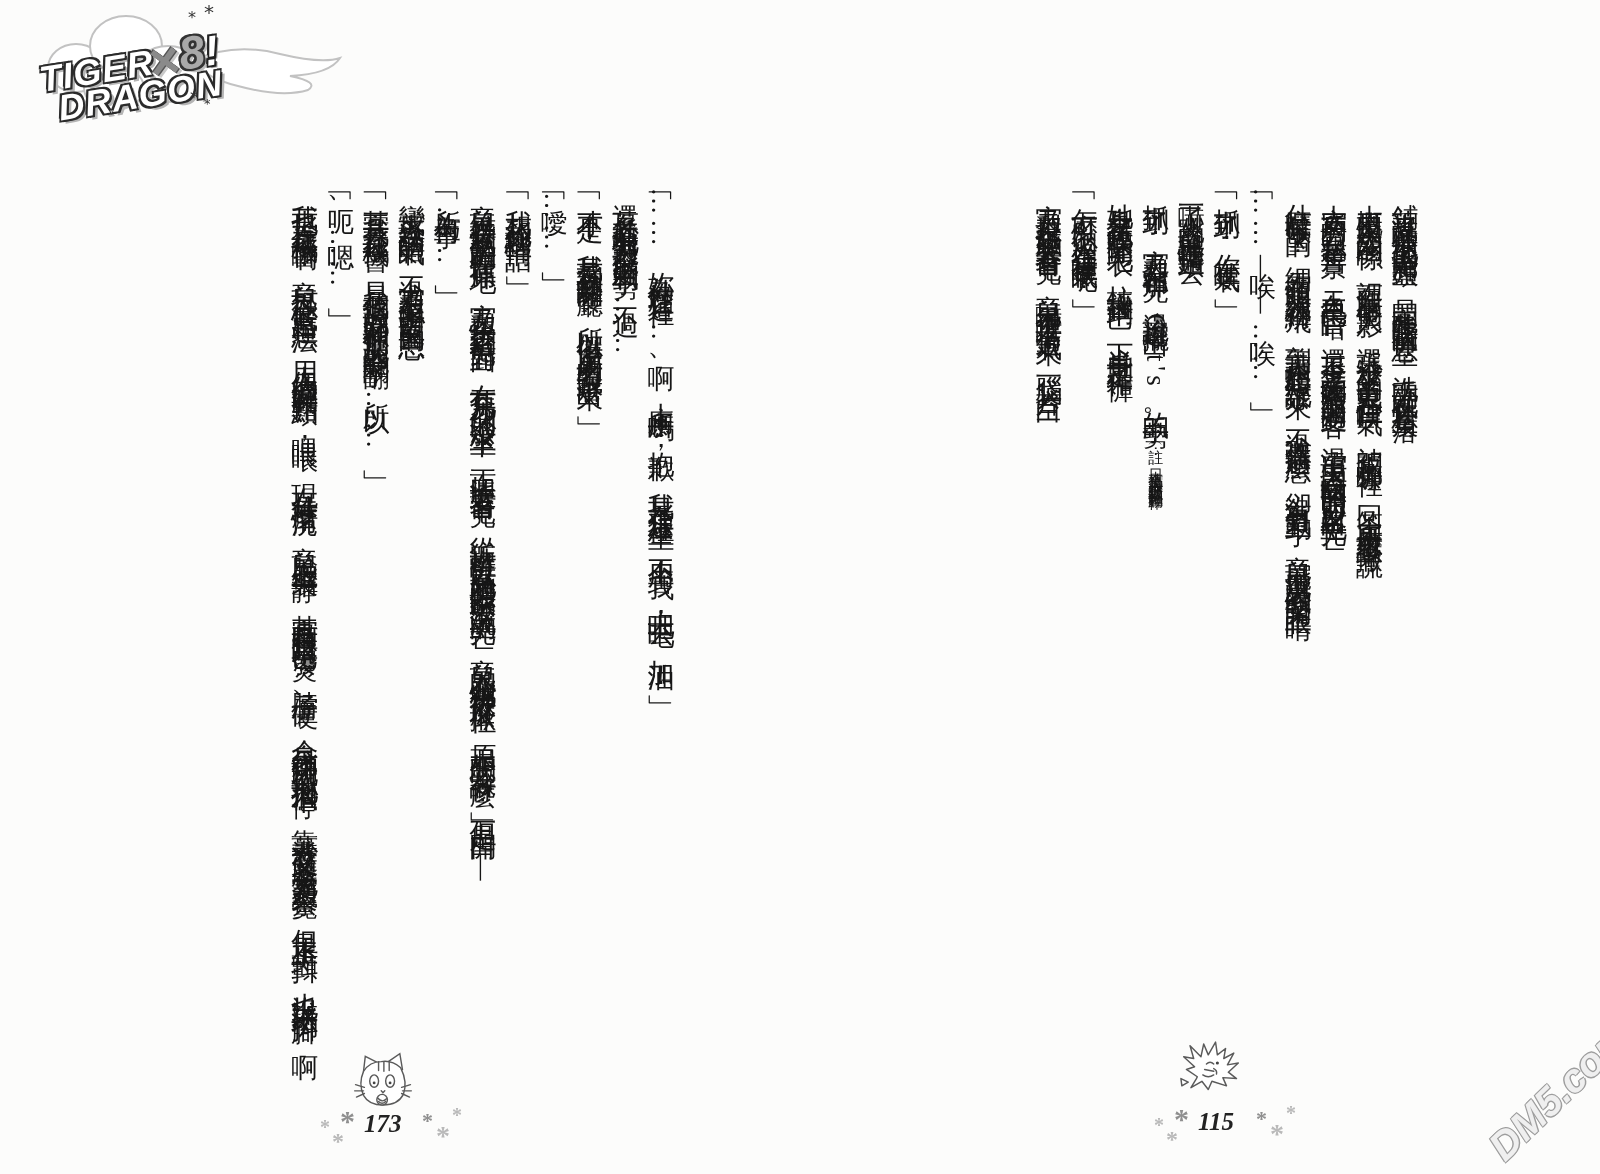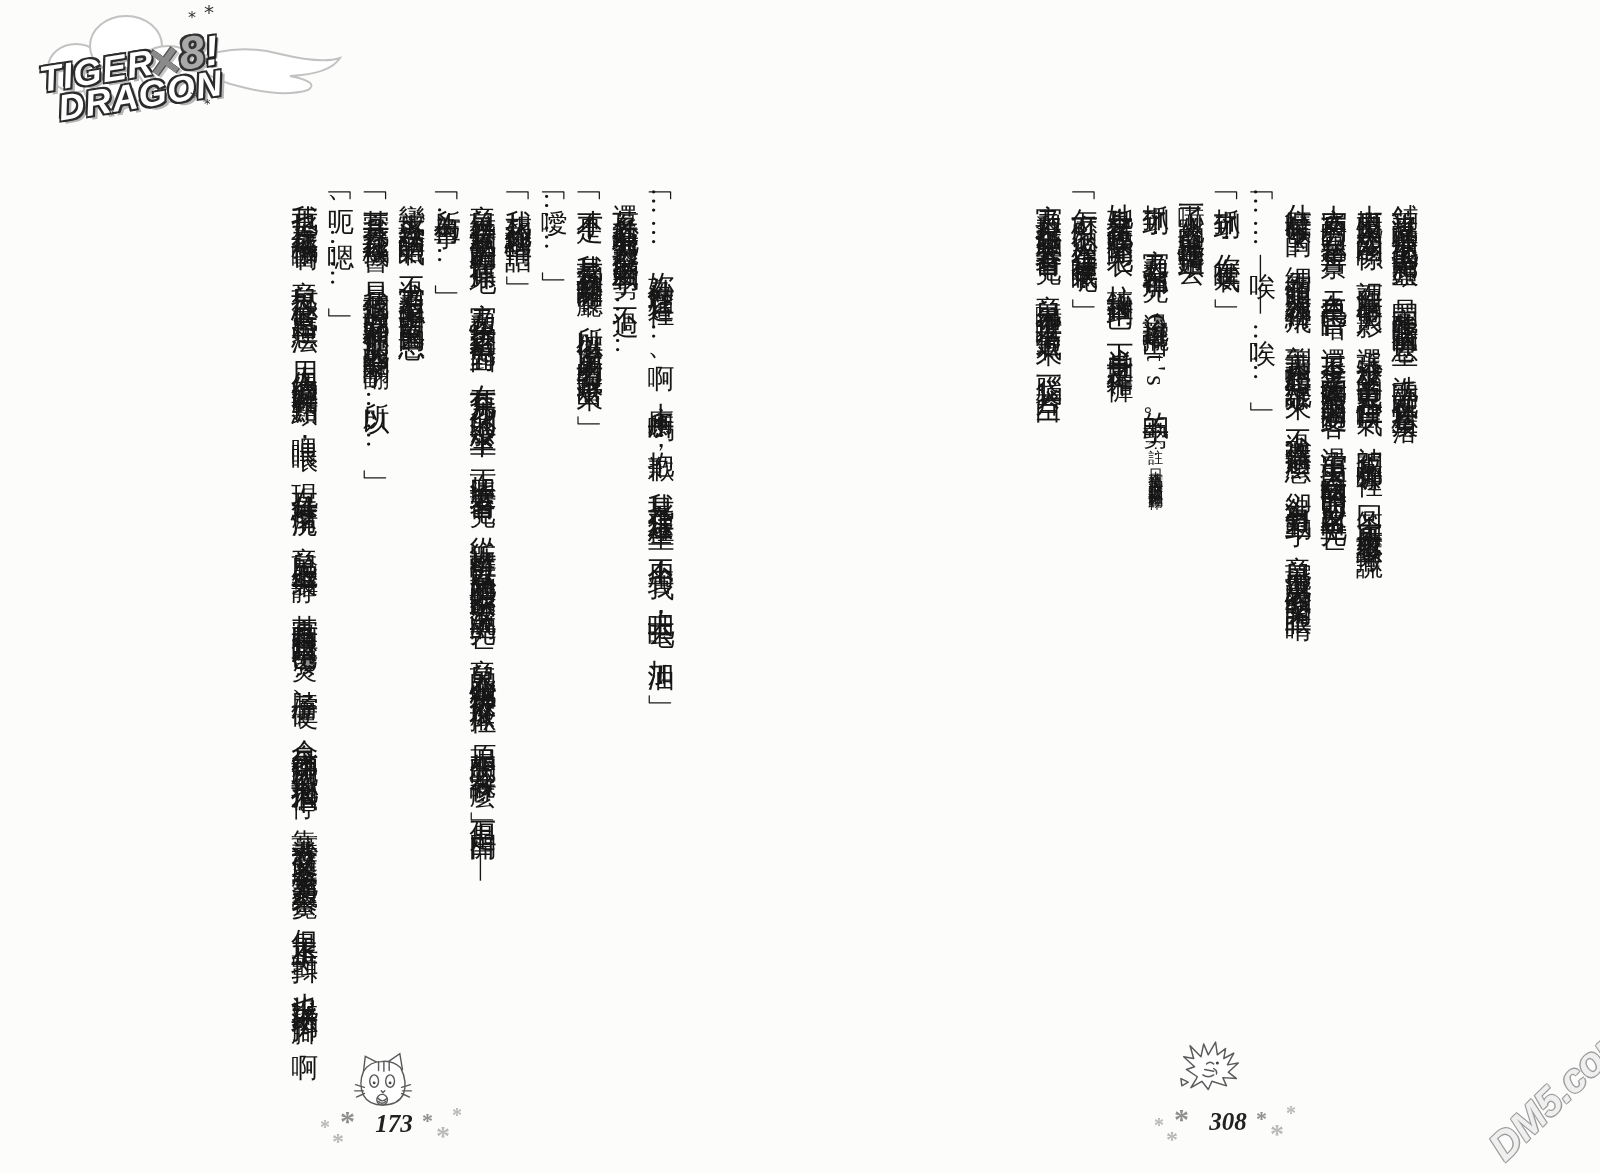--- a/index.html
+++ b/index.html
@@ -61,21 +61,21 @@
 
   
   .mascot { position:absolute; }
   #cat-mascot    { left:352px;  top:1050px; }
   #dragon-mascot { left:1170px; top:1038px; }
 
   .pagenum-group { position:absolute; width:150px; height:48px; }
   #pagenum-left  { left:318px;  top:1102px; }
   #pagenum-right { left:1152px; top:1100px; }
   .pagenum {
-    position:absolute; left:46px; top:8px; width:60px; text-align:center;
+    position:absolute; left:46px; top:8px; width:60px; 
     font-size:25px; font-weight:bold; font-style:italic;
     font-family:"Liberation Serif","DejaVu Serif",serif; color:#222;
   }
   .spark { position:absolute; font-family:"Liberation Serif",serif;
     font-weight:bold; color:#8f8f8f; }
   .spark.dim { color:#b9b9b9; }
   .sp1 { left:2px;   top:14px; font-size:20px; }
   .sp2 { left:22px;  top:2px;  font-size:30px; }
   .sp3 { left:14px;  top:26px; font-size:24px; }
   .sp4 { left:104px; top:6px;  font-size:22px; }
@@ -183,19 +183,19 @@
     <path d="M12,44 L20,48 L13,52 Z"></path>
     <path d="M40,28 q4,-4 8,0 M38,34 l10,2 M36,40 q6,4 12,0" fill="none"></path>
     <circle cx="52" cy="27" r="1.7" fill="#444" stroke="none"></circle>
     <path d="M48,33 q4,2 3,6" fill="none"></path>
   </g>
 </svg>
 <div id="pagenum-right" class="pagenum-group">
   <span class="spark dim sp1">*</span>
   <span class="spark sp2">*</span>
   <span class="spark dim sp3">*</span>
-  <span class="pagenum">308</span>
+  <span class="pagenum">115</span>
   <span class="spark sp4">*</span>
   <span class="spark dim sp5">*</span>
   <span class="spark dim sp6">*</span>
 </div>
 
 <div class="watermark">DM5.com</div>
 
 </body></html>

